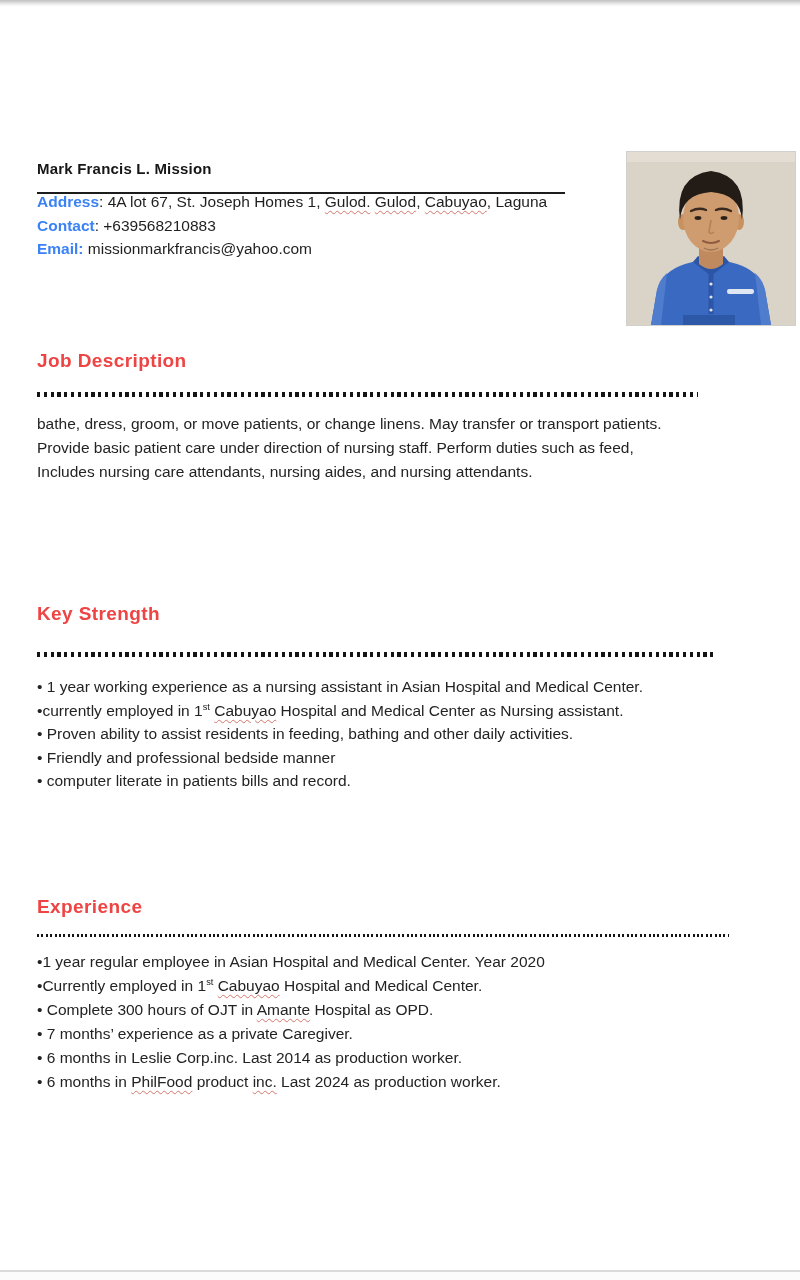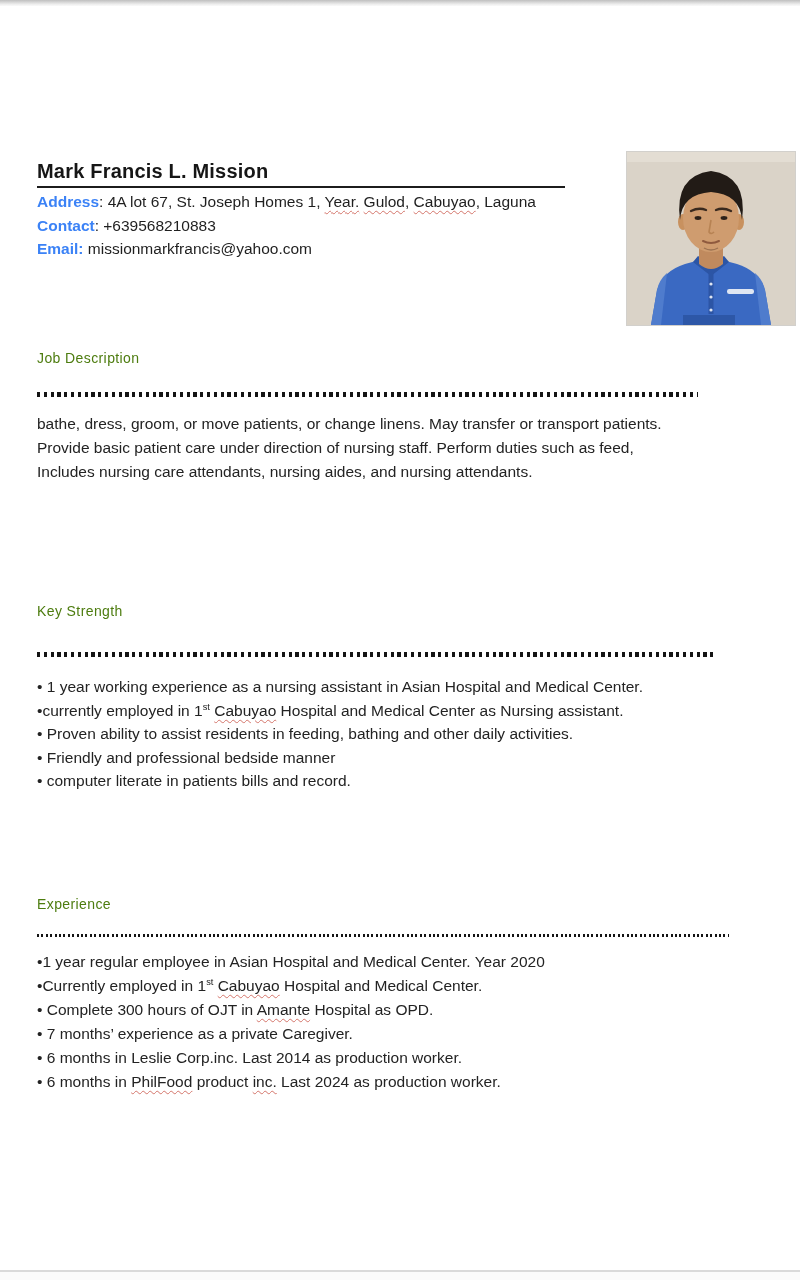--- a/index.html
+++ b/index.html
@@ -21,39 +21,39 @@
     position: absolute; bottom: 0; left: 0; width: 100%; height: 8px;
     background: #fbfbfb; border-top: 2px solid #dadada;
   }
 
   .abs { position: absolute; }
   .line { white-space: nowrap; }
 
   
   #name {
     left: 37px; top: 160px; width: 528px;
-    font-size: 20px; font-weight: 700; letter-spacing: 0.2px;
-    border-bottom: 2px solid #1c1c1c; padding-bottom: 3px;
+    font-size: 15px; font-weight: 700; letter-spacing: 0.2px;
+    border-bottom: 2px solid #1c1c1c; padding-bottom: 15px;
     color: #161616;
   }
   #contact-block {
     left: 37px; top: 190px;
     font-size: 15.5px; line-height: 23.5px;
   }
   .label-bold { font-weight: 700; color: #3b82f6; }
 
   
   #photo {
     left: 627px; top: 152px; width: 168px; height: 173px;
     outline: 1px solid #d2d0cc;
   }
 
   
   .section-heading {
-    font-size: 14px; font-weight: 400; letter-spacing: 0.4px; color: #4d7c0f;
+    font-size: 19px; font-weight: 700; letter-spacing: 0.4px; color: #ef4444;
   }
   #jd-heading { left: 37px; top: 350px; }
   #ks-heading { left: 37px; top: 603px; }
   #xp-heading { left: 37px; top: 896px; }
 
   
   .dotted-big {
     height: 4.5px;
     background: repeating-linear-gradient(to right, #141414 0 3.2px, transparent 3.2px 6.8px);
   }
@@ -85,21 +85,21 @@
 <body>
 
 <div id="page">
 
   <div class="top-edge"></div>
 
   <div id="name" class="abs line">Mark Francis L. Mission</div>
 
   <div id="contact-block" class="abs">
     <div class="line">
-      <span class="label-bold">Address</span><span><span>: 4A lot 67, St. Joseph Homes 1, </span><span class="seg-wavy">Year.</span><span> </span><span class="seg-wavy">Gulod</span><span>, </span><span class="seg-wavy">Cabuyao</span><span>, Laguna</span></span>
+      <span class="label-bold">Address</span><span><span>: 4A lot 67, St. Joseph Homes 1, </span><span class="seg-wavy">Gulod.</span><span> </span><span class="seg-wavy">Gulod</span><span>, </span><span class="seg-wavy">Cabuyao</span><span>, Laguna</span></span>
     </div>
     <div class="line">
       <span class="label-bold">Contact</span><span>: +639568210883</span>
     </div>
     <div class="line">
       <span class="label-bold">Email:</span>
       <span>missionmarkfrancis@yahoo.com</span>
     </div>
   </div>
 

